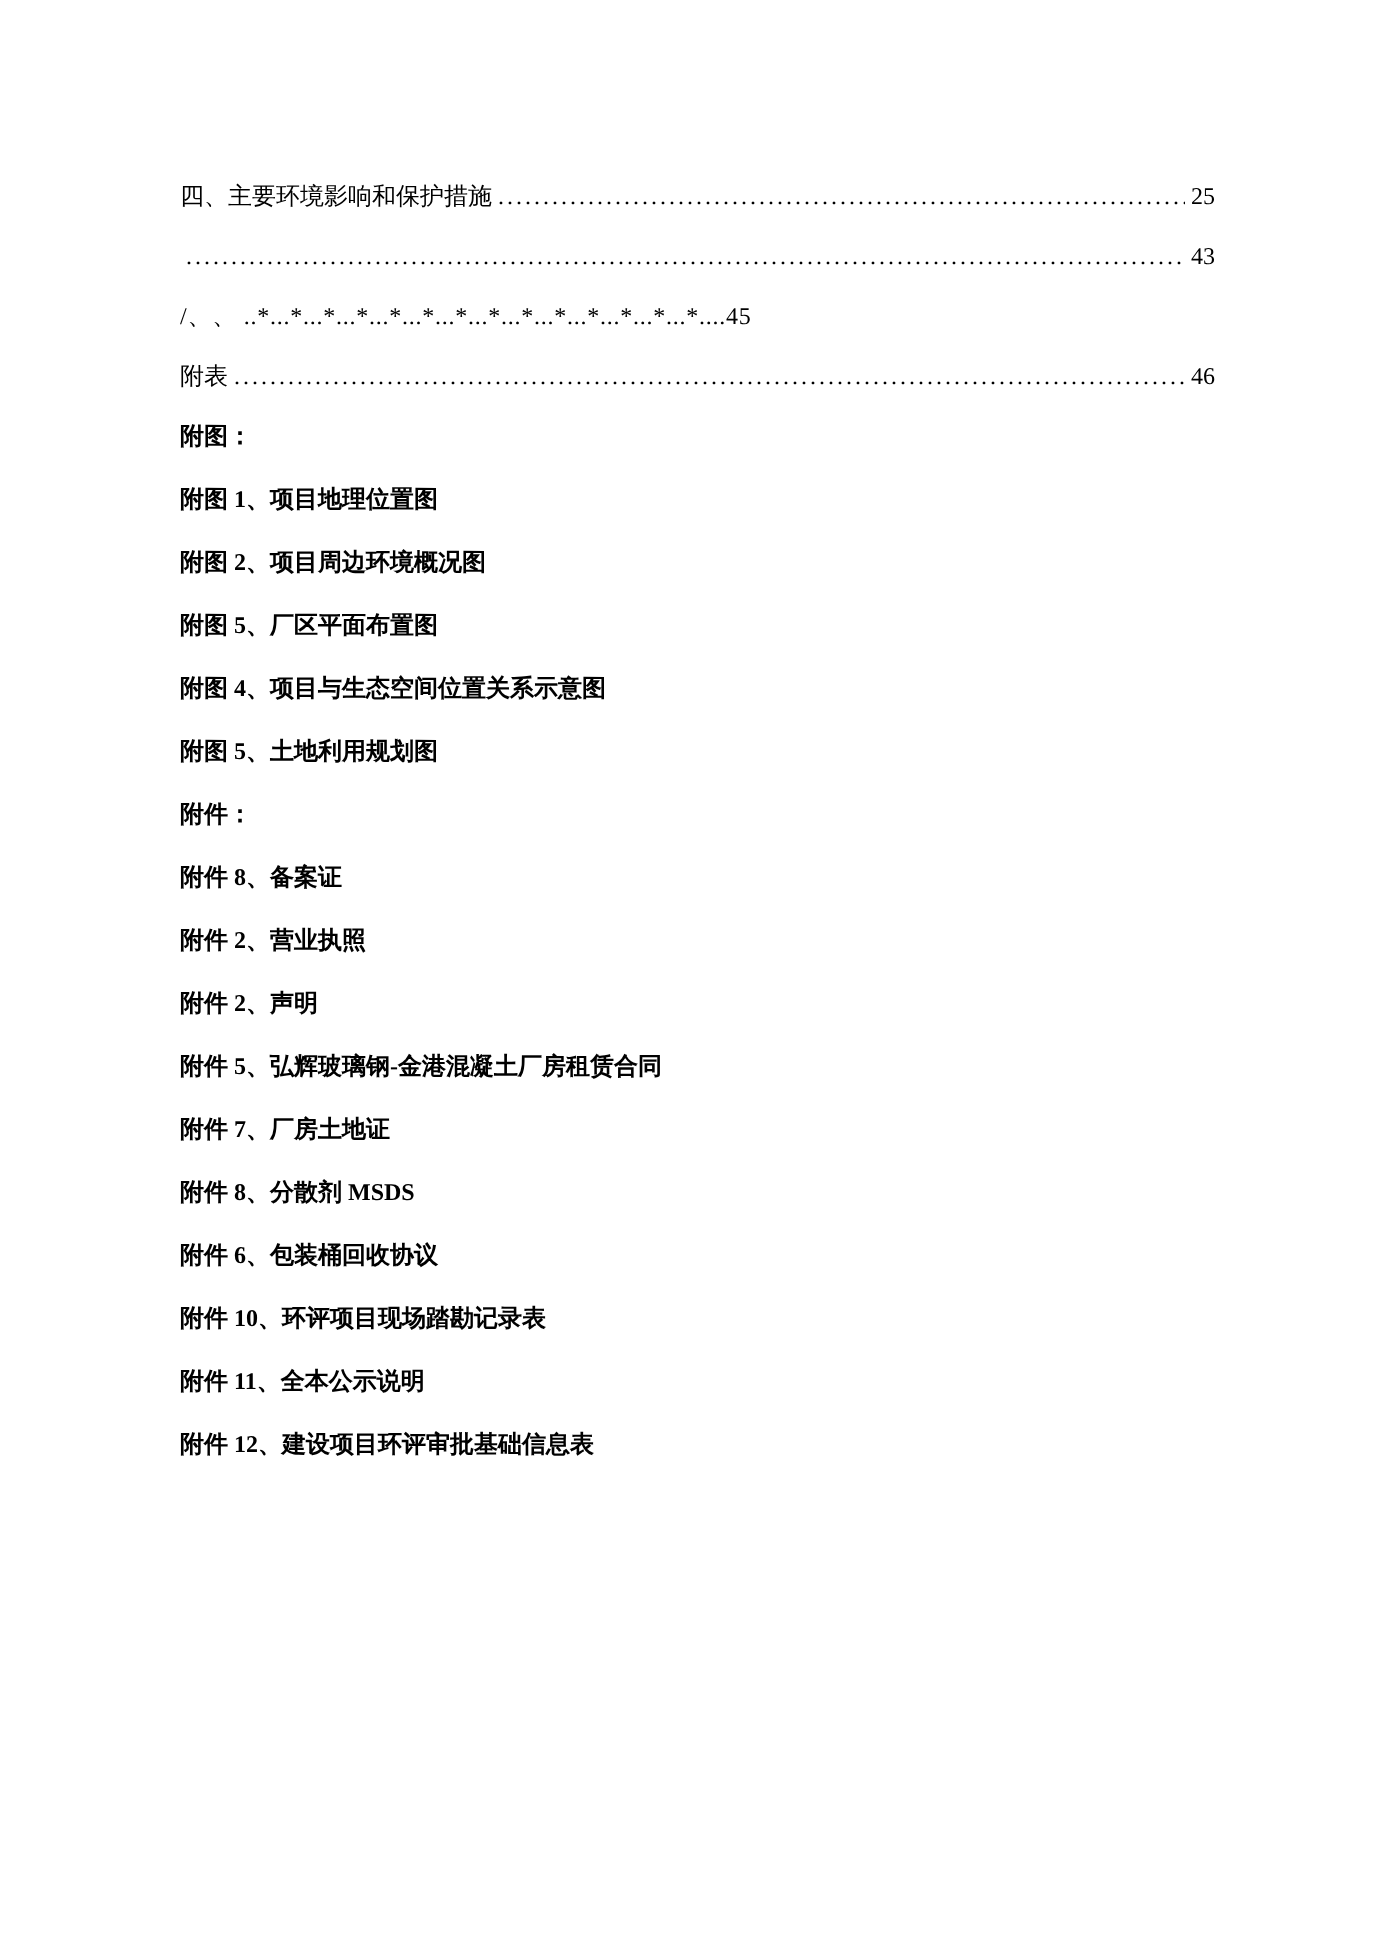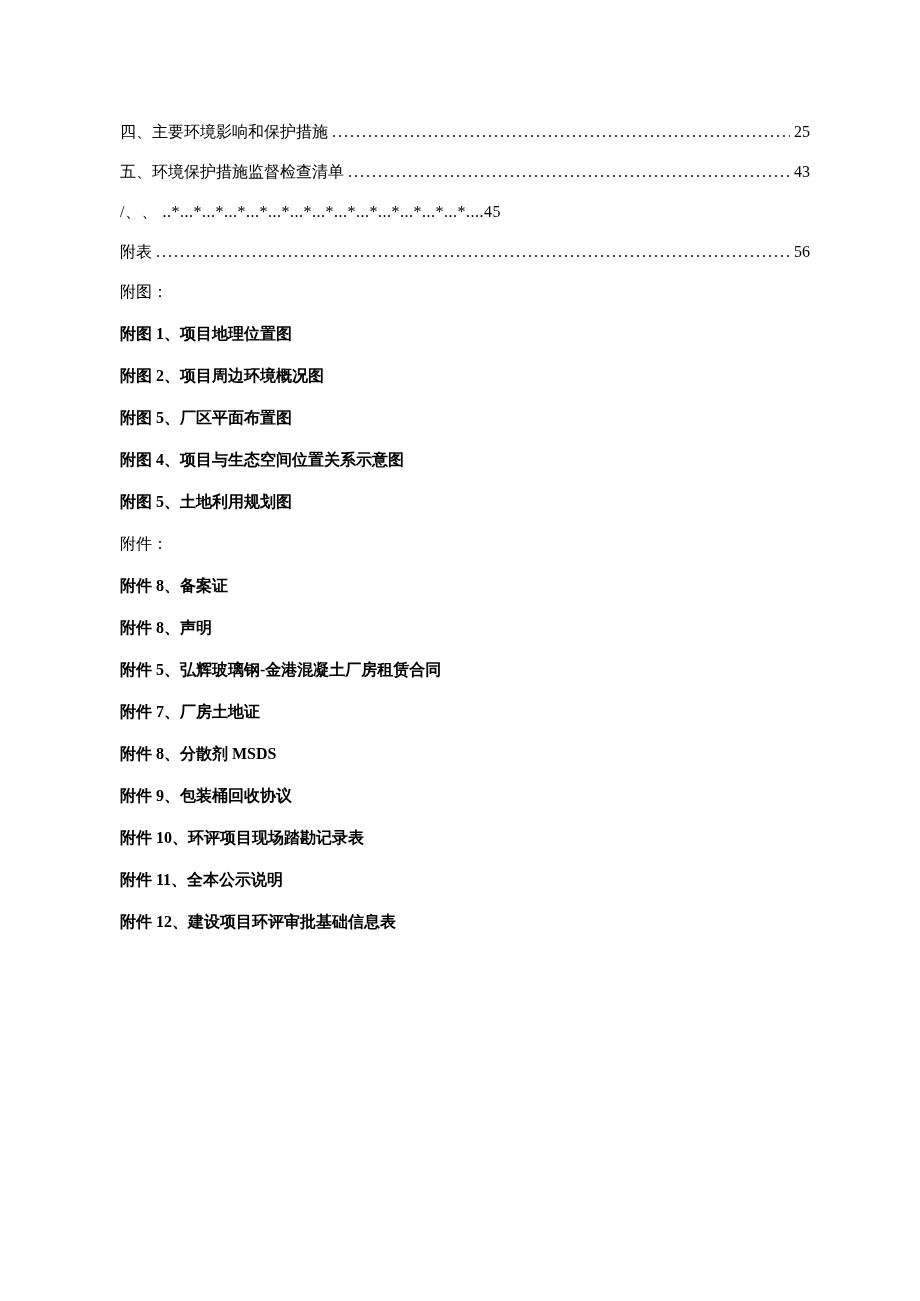--- a/index.html
+++ b/index.html
@@ -43,66 +43,66 @@
     .toc-row-garbled {
       display: flex;
       align-items: baseline;
       margin-bottom: 16px;
       white-space: nowrap;
     }
     .garbled-text {
       letter-spacing: 0.5px;
     }
     .section-heading {
-      font-weight: normal;
+      font-weight: bold;
       margin-bottom: 18px;
       margin-top: 12px;
     }
     .list-item {
       margin-bottom: 18px;
       font-weight: bold;
     }
   </style>
 </head>
 <body>
 
 <div class="toc-section">
   <div class="toc-row">
     <span class="toc-label">四、主要环境影响和保护措施</span>
     <span class="toc-dots"></span>
     <span class="toc-page">25</span>
   </div>
   <div class="toc-row">
-    <span class="toc-label">五、环境保护措施监督检查清单</span>
     <span class="toc-dots"></span>
     <span class="toc-page">43</span>
   </div>
   <div class="toc-row-garbled">
     <span class="garbled-text">/、、 ..*...*...*...*...*...*...*...*...*...*...*...*...*...*....45</span>
   </div>
   <div class="toc-row">
     <span class="toc-label">附表</span>
     <span class="toc-dots"></span>
-    <span class="toc-page">56</span>
+    <span class="toc-page">46</span>
   </div>
 </div>
 
 <div>
   <div class="section-heading">附图：</div>
   <div class="list-item">附图 1、项目地理位置图</div>
   <div class="list-item">附图 2、项目周边环境概况图</div>
   <div class="list-item">附图 5、厂区平面布置图</div>
   <div class="list-item">附图 4、项目与生态空间位置关系示意图</div>
   <div class="list-item">附图 5、土地利用规划图</div>
 </div>
 
 <div>
   <div class="section-heading">附件：</div>
   <div class="list-item">附件 8、备案证</div>
-  <div class="list-item">附件 8、声明</div>
+  <div class="list-item">附件 2、营业执照</div>
+  <div class="list-item">附件 2、声明</div>
   <div class="list-item">附件 5、弘辉玻璃钢-金港混凝土厂房租赁合同</div>
   <div class="list-item">附件 7、厂房土地证</div>
   <div class="list-item">附件 8、分散剂 MSDS</div>
-  <div class="list-item">附件 9、包装桶回收协议</div>
+  <div class="list-item">附件 6、包装桶回收协议</div>
   <div class="list-item">附件 10、环评项目现场踏勘记录表</div>
   <div class="list-item">附件 11、全本公示说明</div>
   <div class="list-item">附件 12、建设项目环评审批基础信息表</div>
 </div>
 
 </body></html>

